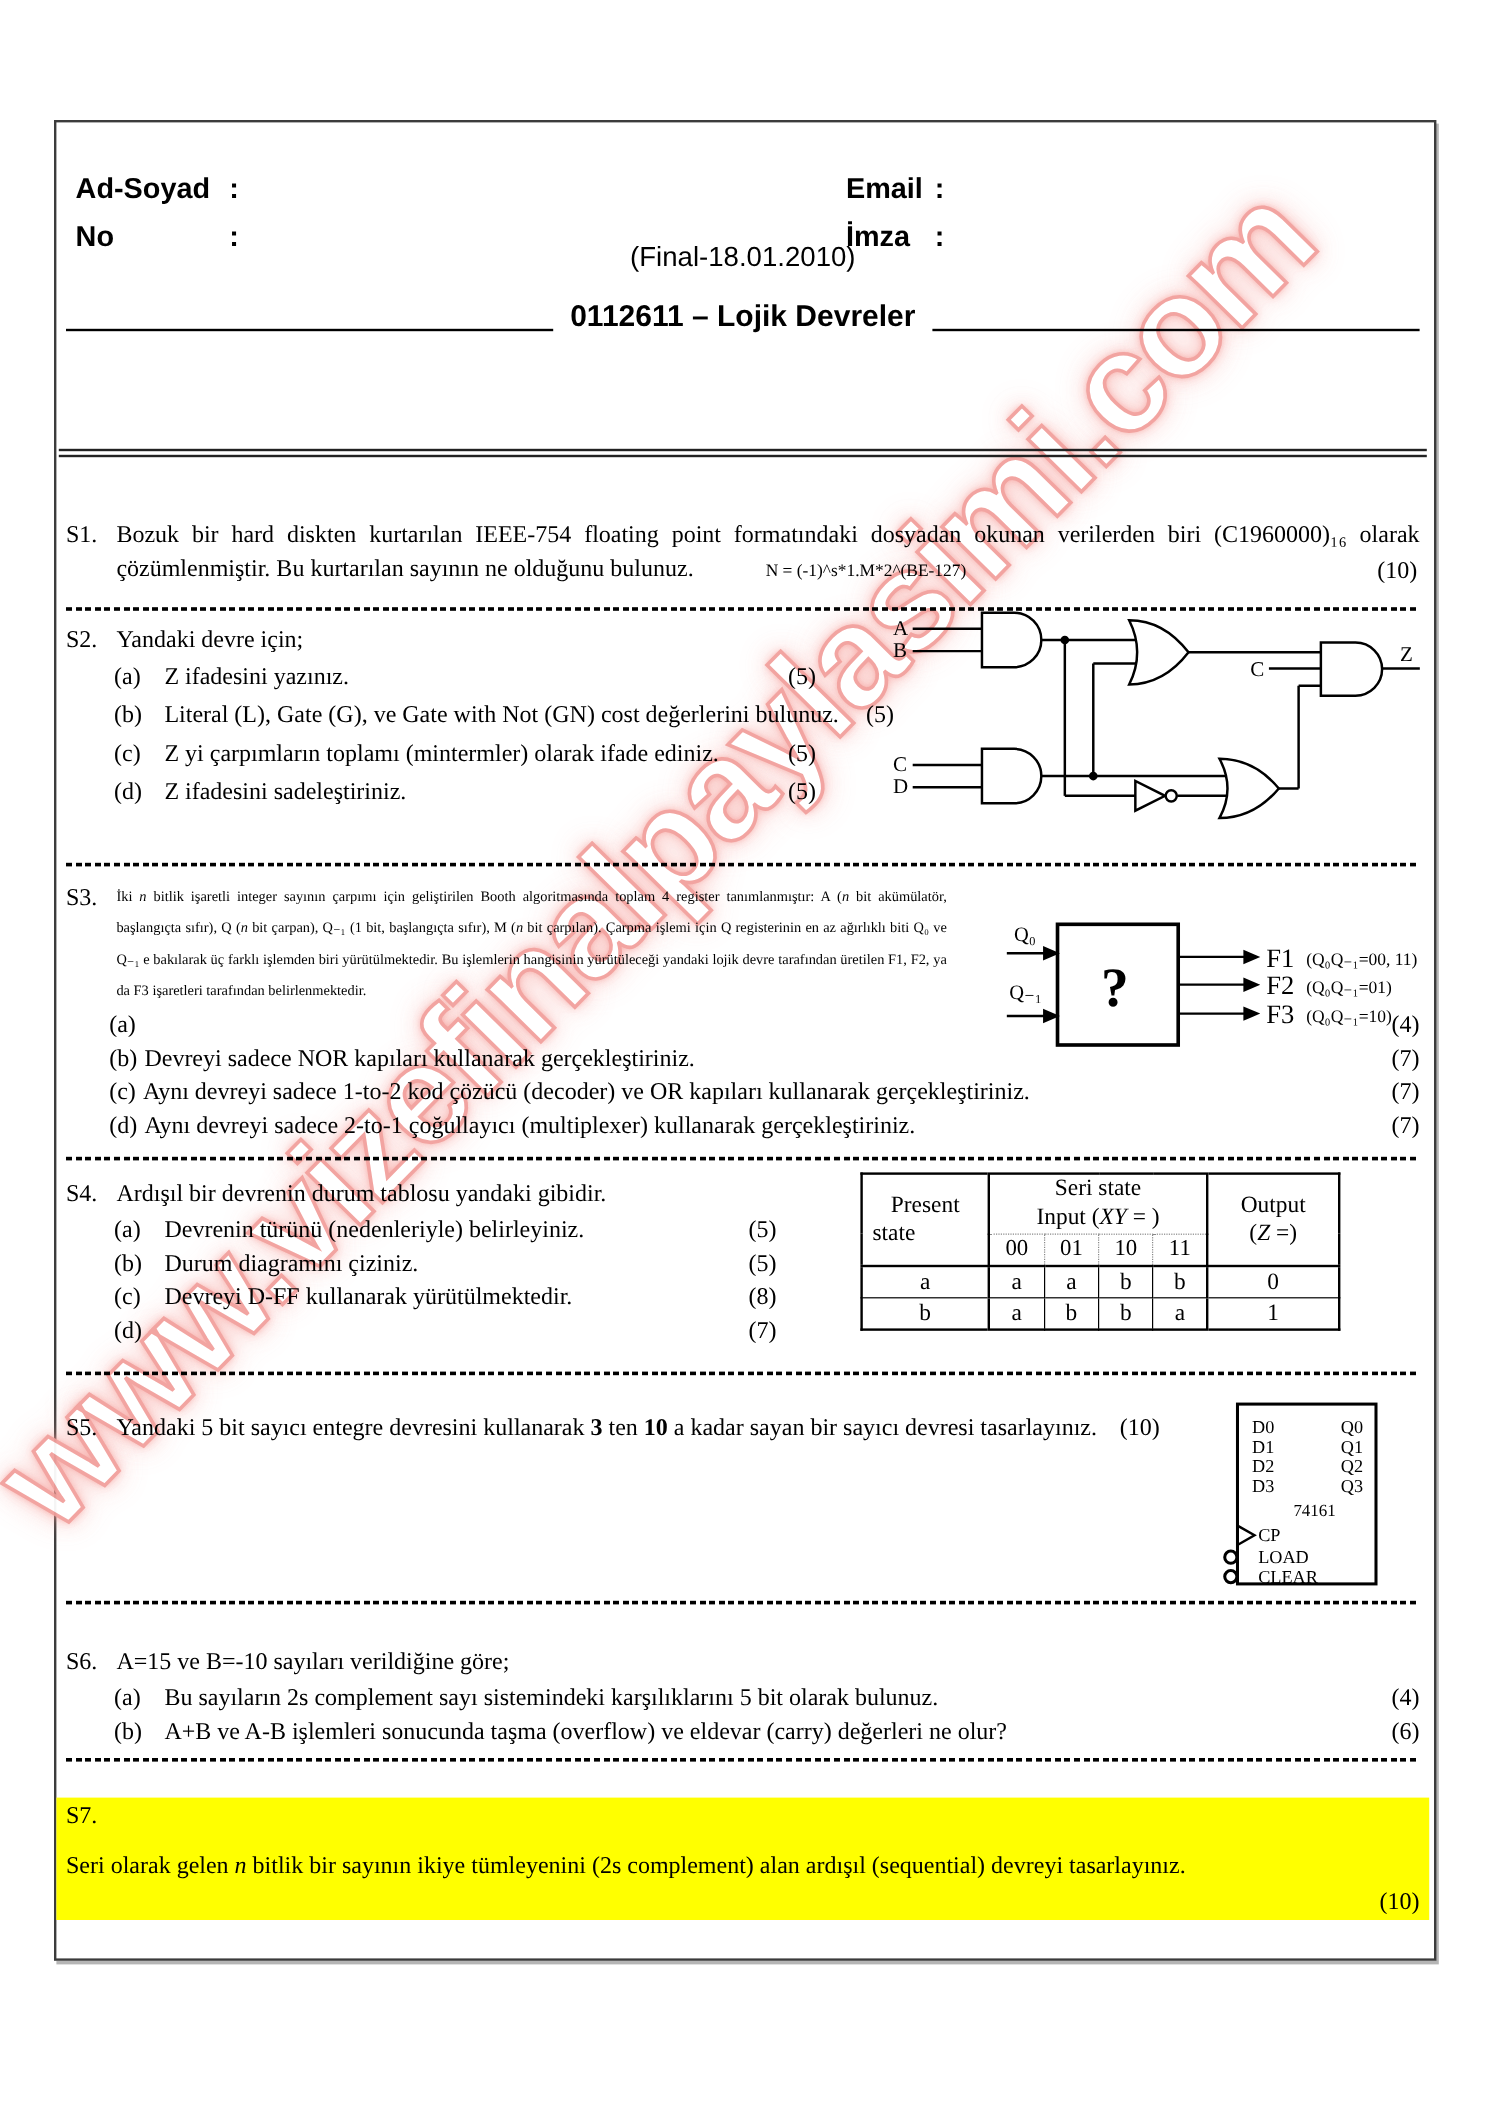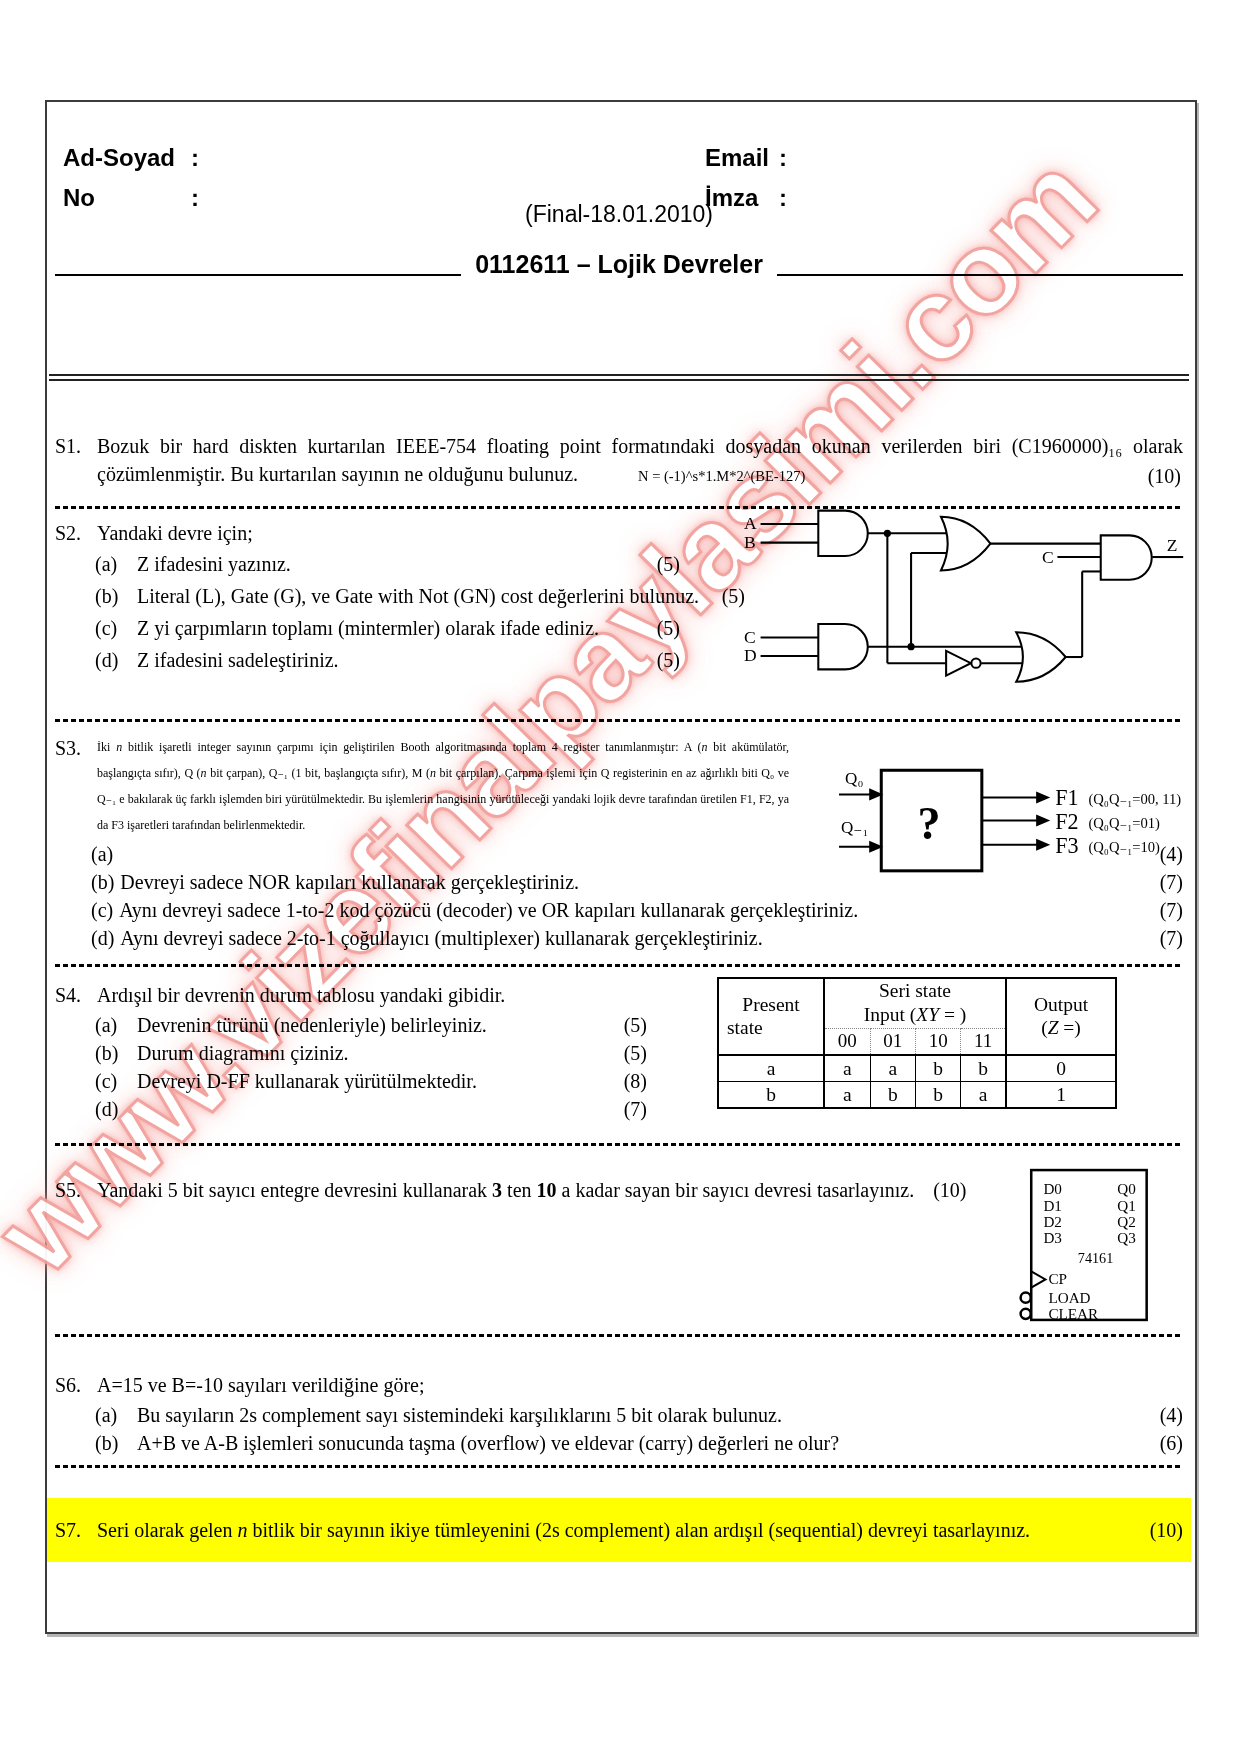--- a/index.html
+++ b/index.html
@@ -91,21 +91,21 @@
   
   #s5{position:relative;margin-top:30px;height:158px;}
   #s5 .q .qtext{text-align:left;}
   #s5 svg{position:absolute;right:14px;top:-12px;}
 
   
   #s6{margin-top:34px;}
 
   
   #s7{margin-top:30px;margin-left:-8px;margin-right:-8px;display:flex;
-    font-size:20px;line-height:30px;padding:17px 8px;}
+    font-size:20px;line-height:30px;padding:0 8px;flex-direction:column;}
   #s7 .ipts{margin-left:auto;}
 
   i{font-style:italic;}
   b{font-weight:bold;}
   svg text{font-family:"Liberation Serif","DejaVu Serif",serif;}
 </style>
 </head>
 <body>
 
 <div id="watermark">www.vizefinalpaylasimi.com</div>

